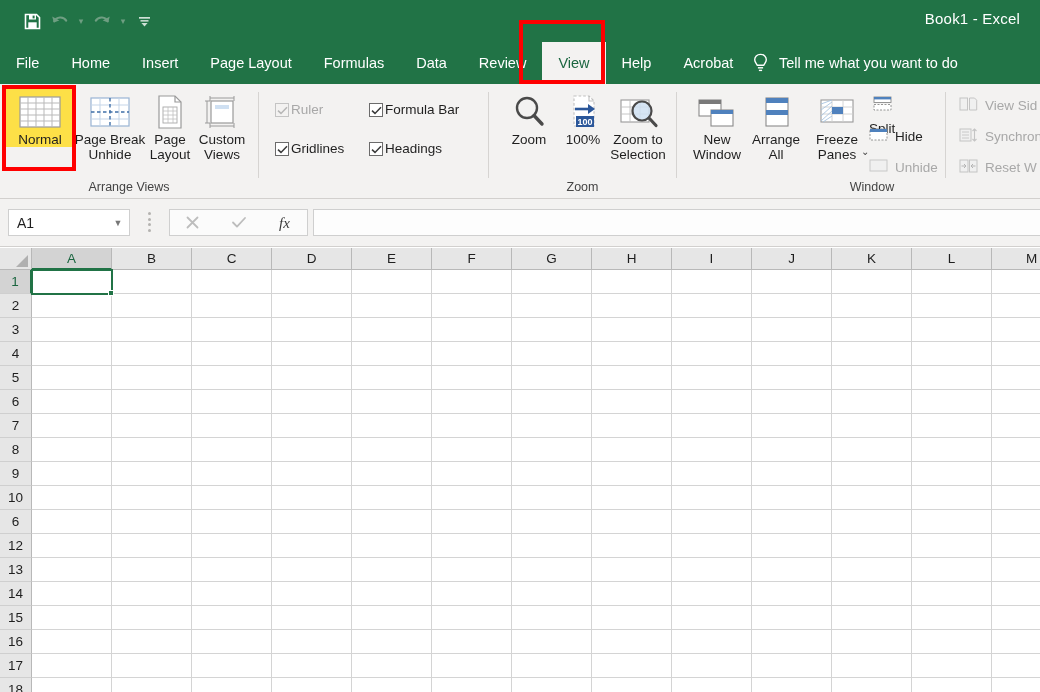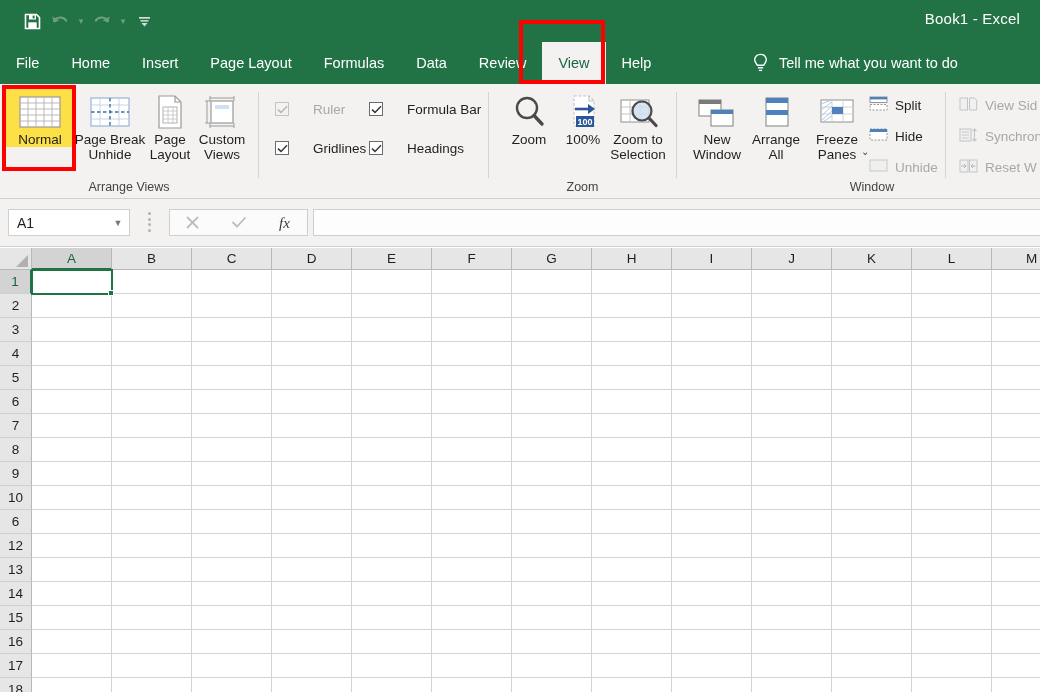--- a/index.html
+++ b/index.html
@@ -70,21 +70,21 @@
     position: absolute; top: 4px;
     display: flex; flex-direction: column; align-items: center;
     padding-top: 4px;
     font-size: 13.5px; color: #1f1f1f; line-height: 15px; text-align: center;
   }
   .bigbtn .ico { height: 40px; display: flex; align-items: center; justify-content: center; }
   .bigbtn .lbl { width: 100%; }
   .bigbtn.selected { background: #fde047; }
 
   
-  .chk { position: absolute; display: flex; align-items: flex-start; gap: 24px; font-size: 13.5px; color: #1f1f1f; white-space: nowrap; }
+  .chk { position: absolute; display: flex; align-items: flex-end; gap: 2px; font-size: 13.5px; color: #1f1f1f; white-space: nowrap; }
   .chkbox {
     width: 14px; height: 14px; border: 1px solid #6b6b6b; background: #ffffff;
     display: flex; align-items: center; justify-content: center; flex: 0 0 auto;
   }
   .chk.disabled { color: #a8a8a8; }
   .chk.disabled .chkbox { border-color: #c4c4c4; background: #f3f2f1; }
 
   
   .smallbtn {
     position: absolute; display: flex; align-items: center; gap: 7px;
@@ -209,20 +209,21 @@
   <div class="tabs">
     <div class="tab">File</div>
     <div class="tab">Home</div>
     <div class="tab">Insert</div>
     <div class="tab">Page Layout</div>
     <div class="tab">Formulas</div>
     <div class="tab">Data</div>
     <div class="tab">Review</div>
     <div class="tab active">View</div>
     <div class="tab">Help</div>
+    <div class="tab">Acrobat</div>
   </div>
   <div class="tellme">
     <span class="bulb">
       <svg width="17" height="20" viewBox="0 0 17 20">
         <path d="M8.5 1.4 C4.9 1.4 2.7 4.0 2.7 6.8 C2.7 9.3 4.6 10.6 5.3 12.3 L11.7 12.3 C12.4 10.6 14.3 9.3 14.3 6.8 C14.3 4.0 12.1 1.4 8.5 1.4 Z" fill="none" stroke="#ffffff" stroke-width="1.4"></path>
         <line x1="5.9" y1="14.8" x2="11.1" y2="14.8" stroke="#ffffff" stroke-width="1.4"></line>
         <line x1="6.9" y1="17.4" x2="10.1" y2="17.4" stroke="#ffffff" stroke-width="1.4"></line>
       </svg>
     </span>
     <span>Tell me what you want to do</span>
@@ -433,21 +434,21 @@
               <line x1="8" y1="29" x2="19" y2="19"></line>
             <line x1="10" y1="30" x2="19" y2="24"></line>
           </g>
           <rect x="19" y="15" width="11" height="7" fill="#4f81bd"></rect>
         </svg>
       </span>
       <span class="lbl">Freeze Panes</span>
     </div>
     <span style="position:absolute; left:184px; top:62px; font-size:10px; color:#444;">⌄</span>
 
-    <div class="smallbtn" style="left:192px; top:12px;">
+    <div class="smallbtn" style="left:192px; top:12px;flex-direction:column;">
       <span>
         <svg width="19" height="15" viewBox="0 0 19 15">
           <rect x="1" y="1" width="17" height="5.5" fill="#ffffff" stroke="#8a8a8a" stroke-width=".9"></rect>
           <rect x="1" y="1" width="17" height="2.4" fill="#4f81bd"></rect>
           <rect x="1" y="8.5" width="17" height="5.5" fill="#ffffff" stroke="#8a8a8a" stroke-width=".9" stroke-dasharray="2,1.5"></rect>
         </svg>
       </span>
       <span>Split</span>
     </div>
     <div class="smallbtn" style="left:192px; top:43px;">

